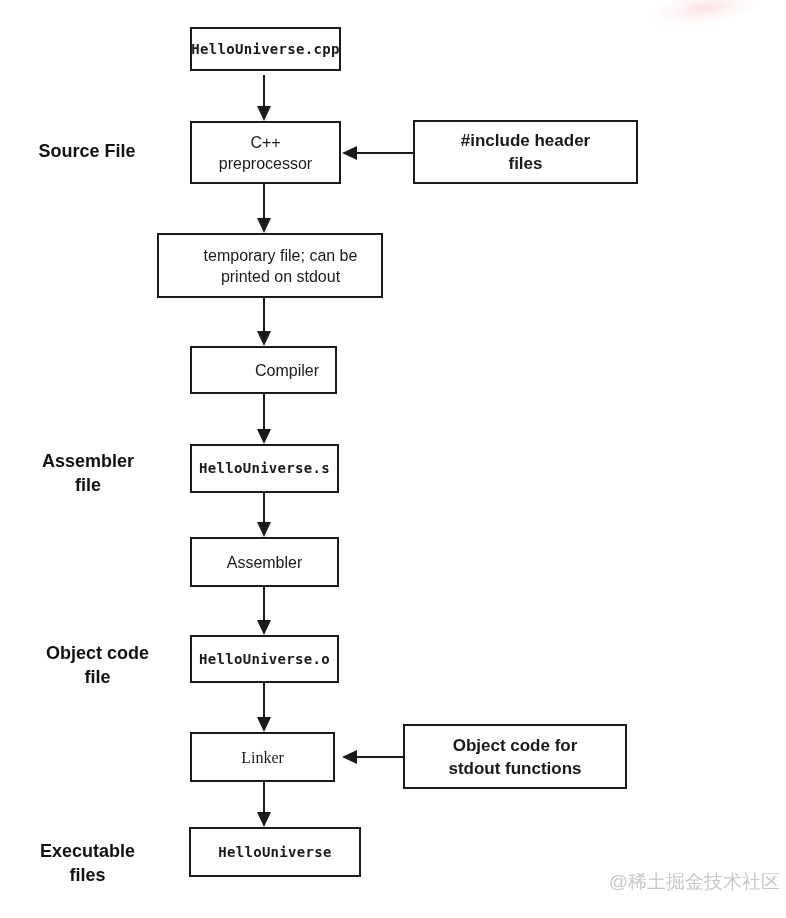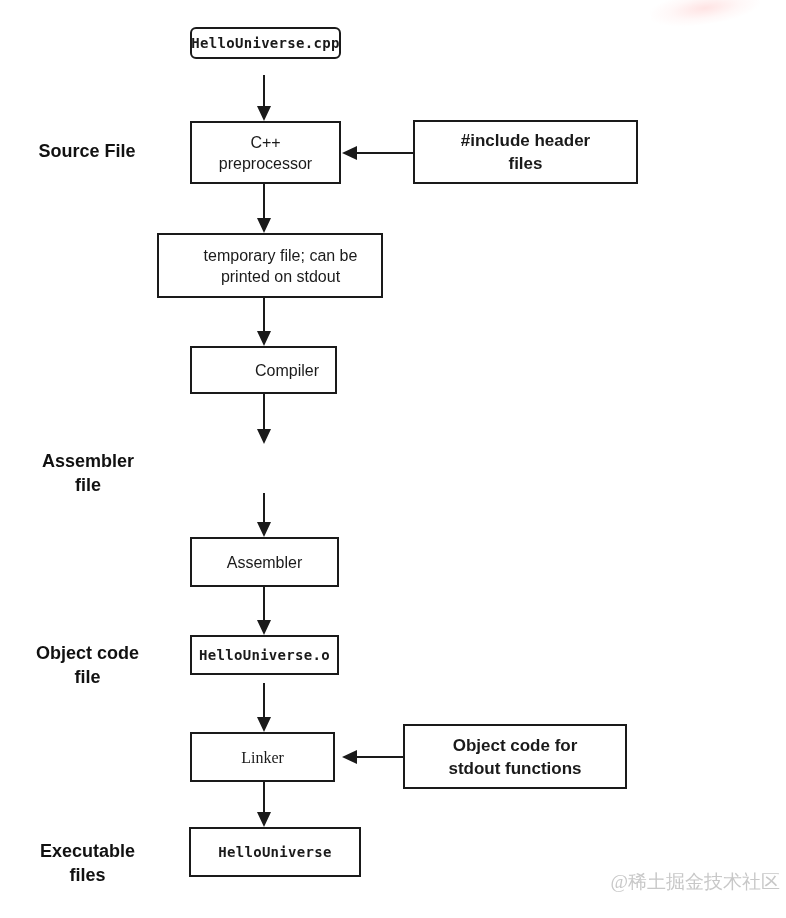--- a/index.html
+++ b/index.html
@@ -91,21 +91,21 @@
     background: #1a1a1a;
   }
   .watermark {
     position: absolute;
     left: 600px;
     top: 869px;
     width: 180px;
     text-align: right;
     font-size: 19px;
     color: #c8c8c8;
-    font-family: Liberation Serif, serif;
+    font-family: Liberation Sans, sans-serif;
   }
   .smudge {
     position: absolute;
     left: 650px;
     top: -8px;
     width: 110px;
     height: 32px;
     background: radial-gradient(ellipse at center, rgba(255, 200, 200, 0.5) 0%, rgba(255, 225, 225, 0.25) 45%, rgba(255, 255, 255, 0) 75%);
     transform: rotate(-8deg);
     pointer-events: none;
@@ -114,39 +114,40 @@
 </head>
 <body>
 
 <div class="canvas">
 
   <div class="smudge"></div>
 
   <div class="stage-label" style="left:20px; top:92px; width:134px;margin-top:47px;">Source File</div>
   <div class="stage-label" style="left:20px; top:449px; width:136px;">Assembler
 file</div>
-  <div class="stage-label" style="left:10px; top:641px; width:155px;">Object code
+  <div class="stage-label" style="left:20px; top:641px; width:155px;">Object code
 file</div>
   <div class="stage-label" style="left:15px; top:839px; width:145px;">Executable
 files</div>
 
-  <div class="box mono" style="left:190px; top:27px; width:151px; height:32px;border-radius:6px;">HelloUniverse.cpp</div>
+  <div class="box mono" style="left:190px; top:27px; width:151px; height:44px;">HelloUniverse.cpp</div>
 
   <div class="box" style="left:190px; top:121px; width:151px; height:63px;">C++
 preprocessor</div>
 
   <div class="box" style="left:157px; top:233px; width:226px; height:65px;padding-left:21px;">temporary file; can be
 printed on stdout</div>
 
   <div class="box" style="left:190px; top:346px; width:147px; height:48px;padding-left:47px;">Compiler</div>
 
+  <div class="box mono" style="left:190px; top:444px; width:149px; height:49px;">HelloUniverse.s</div>
 
   <div class="box" style="left:190px; top:537px; width:149px; height:50px;">Assembler</div>
 
-  <div class="box mono" style="left:190px; top:635px; width:149px; height:40px;">HelloUniverse.o</div>
+  <div class="box mono" style="left:190px; top:635px; width:149px; height:48px;">HelloUniverse.o</div>
 
   <div class="box" style="left:190px; top:732px; width:145px; height:50px;font-family:Liberation Serif, serif;">Linker</div>
 
   <div class="box mono" style="left:189px; top:827px; width:172px; height:50px;">HelloUniverse</div>
 
   <div class="box bold-note" style="left:413px; top:120px; width:225px; height:64px;text-align:center;">#include header
 files</div>
 
   <div class="box bold-note" style="left:403px; top:724px; width:224px; height:65px;">Object code for
 stdout functions</div>

